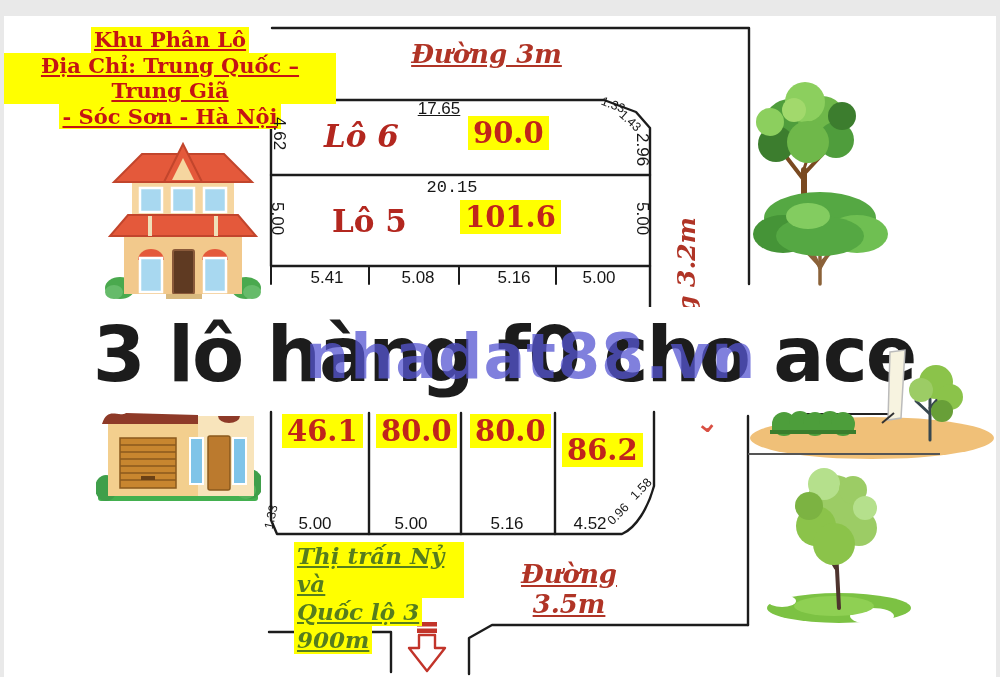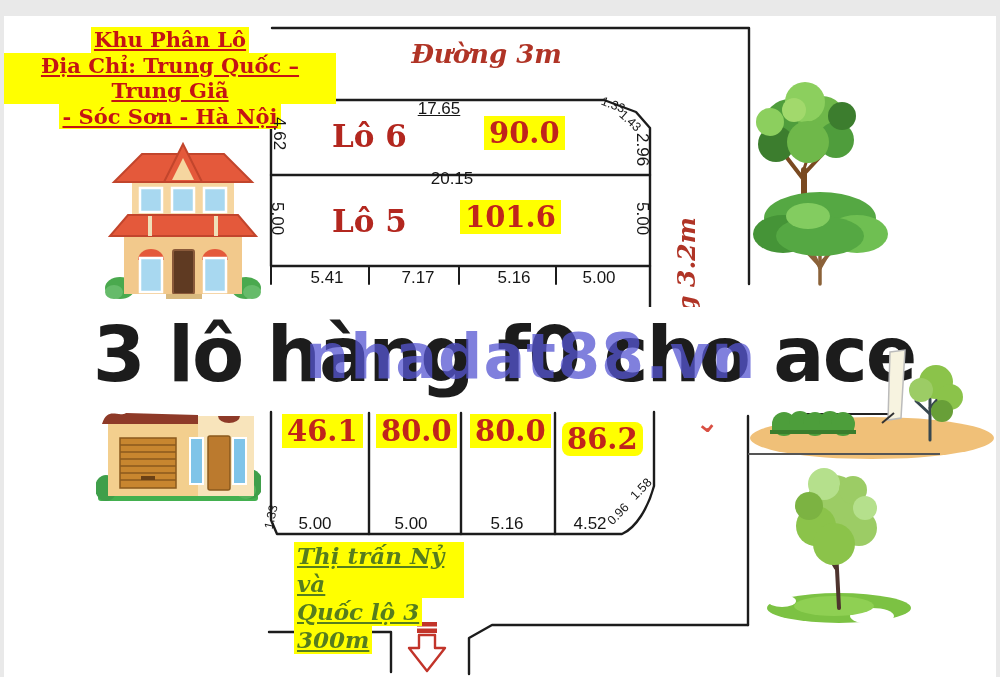--- a/index.html
+++ b/index.html
@@ -5,21 +5,21 @@
   html,body{margin:0;padding:0;background:#e9e9e9;}
   .stage{position:relative;width:992px;height:677px;background:#ffffff;overflow:hidden;
          font-family:"DejaVu Sans",sans-serif;margin:16px auto;}
   .abs{position:absolute;}
   svg{display:block;}
   
   .hl{background:#ffff00;text-decoration:underline;padding:0 3px;display:inline-block;}
   .hdr{left:0;top:11px;width:332px;text-align:center;z-index:8;
        font:bold 21px "DejaVu Serif",serif;color:#c41414;line-height:1.22;}
   .road-label{font:italic bold 26px "DejaVu Serif",serif;color:#b03426;
-              text-align:center;z-index:8;}
+              text-decoration:underline;text-align:center;z-index:8;}
   .dim{font:17px "Liberation Sans",sans-serif;color:#161616;text-align:center;z-index:8;}
   .dim-v{writing-mode:vertical-rl;}
   .dim-r{font-size:12.5px;z-index:8;}
   .lot-name{font:bold 31px "DejaVu Serif",serif;color:#b3271f;z-index:8;}
   .lot-area{font:bold 29px "DejaVu Serif",serif;color:#c0241c;background:#ffff00;
             padding:0 5px;z-index:8;}
   .road-right{writing-mode:vertical-rl;transform:rotate(180deg);
               font:italic bold 25px "DejaVu Serif",serif;color:#b03426;z-index:1;}
   .landmark{left:290px;top:526px;width:170px;text-align:left;z-index:8;
             font:italic bold 23px "DejaVu Serif",serif;color:#567d1e;line-height:1.22;}
@@ -59,57 +59,58 @@
   </svg>
 
   <div class="abs hdr">
     <span class="hl">Khu Phân Lô</span><br>
     <span class="hl">Địa Chỉ: Trung Quốc – Trung Giã</span><br>
     <span class="hl">- Sóc Sơn - Hà Nội</span>
   </div>
 
   <div class="abs road-label" style="left:400px;top:23px;width:165px;">Đường 3m</div>
   <div class="abs road-right" style="left:668px;top:192px;height:180px;">Đường 3.2m</div>
-
-  <div class="abs lot-name" style="left:328px;top:102px;">Lô 6</div>
-  <div class="abs lot-area" style="left:480px;top:100px;">90.0</div>
+  <div class="abs road-label" style="left:490px;top:543px;width:150px;">Đường 3.5m</div>
+
+  <div class="abs lot-name" style="left:320px;top:102px;font-style:italic;">Lô 6</div>
+  <div class="abs lot-area" style="left:464px;top:100px;">90.0</div>
   <div class="abs lot-name" style="left:328px;top:187px;">Lô 5</div>
   <div class="abs lot-area" style="left:456px;top:184px;">101.6</div>
 
   <div class="abs dim" style="left:402px;top:83px;width:66px;text-decoration:underline;">17.65</div>
   <div class="abs dim dim-r" style="left:597px;top:82px;transform:rotate(21deg);">1.33</div>
   <div class="abs dim dim-r" style="left:614px;top:98px;transform:rotate(42deg);">1.43</div>
   <div class="abs dim dim-v" style="left:628px;top:117px;">2.96</div>
   <div class="abs dim dim-v" style="left:265px;top:101px;">4.62</div>
-  <div class="abs dim" style="left:415px;top:153px;width:66px;">20.15</div>
+  <div class="abs dim" style="left:415px;top:162px;width:66px;font-family:Liberation Mono, monospace;">20.15</div>
   <div class="abs dim dim-v" style="left:263px;top:186px;">5.00</div>
   <div class="abs dim dim-v" style="left:628px;top:186px;">5.00</div>
 
   <div class="abs dim" style="left:300px;top:252px;width:46px;">5.41</div>
-  <div class="abs dim" style="left:391px;top:252px;width:46px;">7.17</div>
+  <div class="abs dim" style="left:391px;top:252px;width:46px;">5.08</div>
   <div class="abs dim" style="left:487px;top:252px;width:46px;">5.16</div>
   <div class="abs dim" style="left:572px;top:252px;width:46px;">5.00</div>
 
   <div class="abs lot-area" style="left:278px;top:398px;">46.1</div>
   <div class="abs lot-area" style="left:372px;top:398px;">80.0</div>
   <div class="abs lot-area" style="left:466px;top:398px;">80.0</div>
-  <div class="abs lot-area" style="left:558px;top:406px;border-radius:8px;">86.2</div>
+  <div class="abs lot-area" style="left:558px;top:417px;">86.2</div>
 
   <div class="abs dim" style="left:290px;top:498px;width:42px;">5.00</div>
   <div class="abs dim" style="left:386px;top:498px;width:42px;">5.00</div>
   <div class="abs dim" style="left:482px;top:498px;width:42px;">5.16</div>
   <div class="abs dim" style="left:565px;top:498px;width:42px;">4.52</div>
   <div class="abs dim dim-r" style="left:255px;top:494px;transform:rotate(-78deg);">1.33</div>
   <div class="abs dim dim-r" style="left:602px;top:491px;transform:rotate(-46deg);">0.96</div>
   <div class="abs dim dim-r" style="left:625px;top:466px;transform:rotate(-46deg);">1.58</div>
 
   <div class="abs landmark">
     <span class="hl">Thị trấn Nỷ và</span><br>
     <span class="hl">Quốc lộ 3</span><br>
-    <span class="hl">300m</span>
+    <span class="hl">900m</span>
   </div>
 
   <svg class="abs z2" style="left:402px;top:606px;" width="42" height="52" viewBox="0 0 42 52">
     <rect x="11" y="0" width="20" height="4.5" fill="#c2342a"></rect>
     <rect x="11" y="6.5" width="20" height="4.5" fill="#c2342a"></rect>
     <path d="M13,13 V26 H3 L21,49 L39,26 H29 V13 Z" fill="#ffffff" stroke="#c2342a" stroke-width="2.4" stroke-linejoin="round"></path>
   </svg>
 
   <svg class="abs z2" style="left:100px;top:120px;" width="158" height="166" viewBox="0 0 158 166">
     <ellipse cx="16" cy="152" rx="15" ry="11" fill="#4aa94e"></ellipse>

